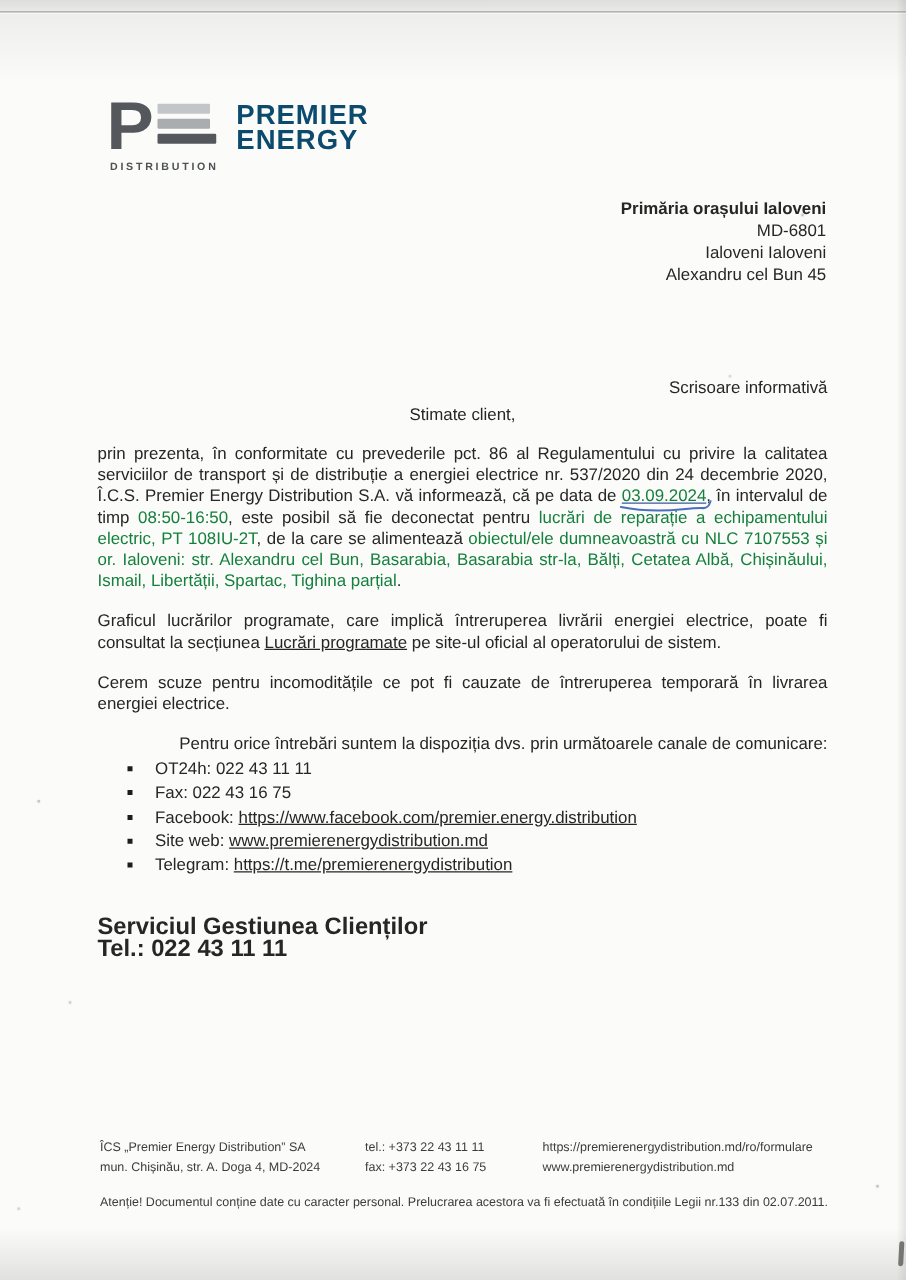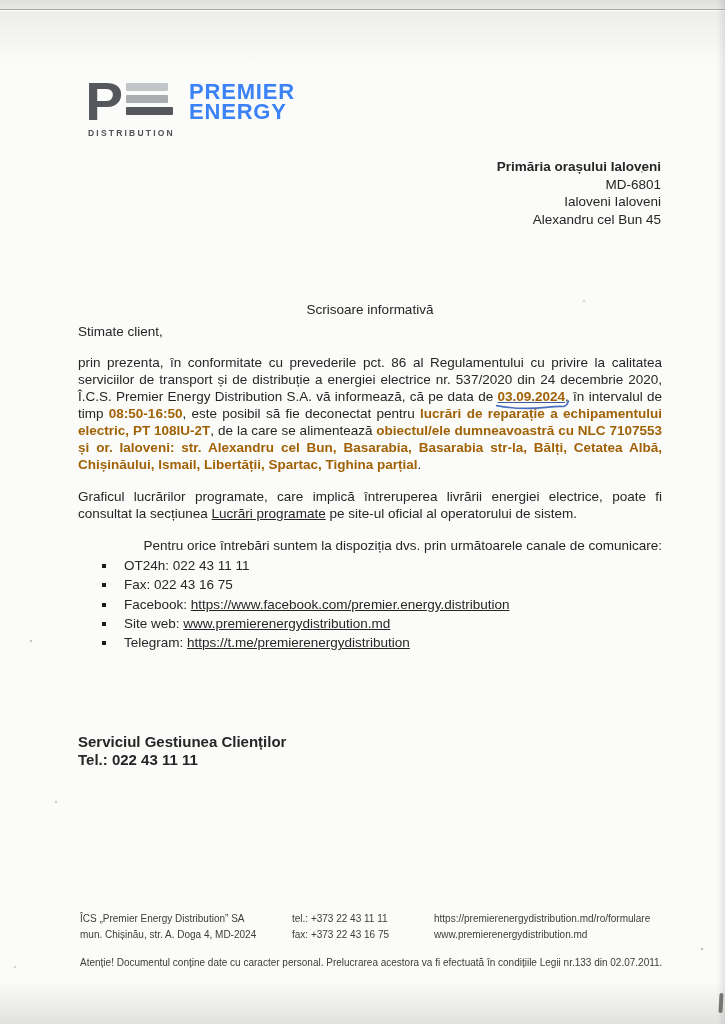--- a/index.html
+++ b/index.html
@@ -35,51 +35,51 @@
   .pe-p { font-size:54px; line-height:42px; font-weight:700; color:#54585c;
     letter-spacing:-2px; transform:scaleX(1.05); }
   .pe-bars { display:flex; flex-direction:column; gap:4px; margin:3px 0 0 6px; }
   .pe-bar { height:8px; border-radius:1px; }
   .bar1 { width:42px; background:#c3c6c8; }
   .bar2 { width:42px; background:#a9adb0; }
   .bar3 { width:47px; background:#54585c; }
   .pe-tagline { position:absolute; left:2px; top:48px; font-size:8.5px; font-weight:700;
     letter-spacing:2.2px; color:#4e5256; }
   .pe-word { margin-left:16px; font-size:22px; font-weight:800; letter-spacing:.8px;
-    line-height:20px; color:#3b82f6; margin-top:2px; }
+    line-height:20px; color:#0c4a6e; margin-top:2px; }
 
   
   .recipient { position:absolute; right:64px; top:158px; text-align:right;
     font-size:13.5px; line-height:17.5px; }
   .recipient .name { font-weight:700;padding-left:42px; }
 
   .reference { position:absolute; left:80px; top:240px; font-size:13.5px; font-weight:700; }
 
   
   .main { position:absolute; left:78px; top:301px; width:584px; font-size:13.5px;
     line-height:17px; }
-  .title { text-align:center; margin-bottom:5px; }
-  .salutation { margin-bottom:14px; }
+  .title { text-align:right; margin-bottom:5px; }
+  .salutation { margin-bottom:14px;text-align:center; }
   .main p.body-par { text-align:justify; margin-bottom:15px; }
-  .b { font-weight:700; color:#a16207; }
+  .b { font-weight:400; color:#15803d; }
   .u { text-decoration:underline; }
   .pen-wrap { position:relative; display:inline-block; }
   .pen-wrap .b { text-decoration:underline; text-decoration-color:#3d5aa0; }
   .pen-svg { position:absolute; left:-3%; bottom:-7px; width:110%; height:11px;
     overflow:visible; pointer-events:none; }
 
   .contact-intro { margin-bottom:2px;text-align:right; }
   ul.contact { list-style:none; margin-left:24px; }
   ul.contact li { position:relative; padding-left:22px; line-height:19.3px; }
   ul.contact li .sq { position:absolute; left:0; top:8px; width:4px; height:4px;
     background:#1d1d1d; }
   .lnk { text-decoration:underline; }
 
   
-  .signature { position:absolute; left:78px; top:733px; font-size:15px; font-weight:700;
+  .signature { position:absolute; left:78px; top:733px; font-size:19px; font-weight:700;
     line-height:18px; }
 
   
   .footer { position:absolute; left:80px; top:911px; width:600px; font-size:10px;
     color:#3c3c3a; line-height:16px; }
   .fcol { position:absolute; top:0; }
   .fcol1 { left:0; }
   .fcol2 { left:212px; }
   .fcol3 { left:354px; }
   .notice { position:absolute; left:80px; top:957px; width:600px; font-size:10px;
@@ -125,20 +125,21 @@
     <div class="main">
       <div class="title">Scrisoare informativă</div>
       <div class="salutation">Stimate client,</div>
 
       <p class="body-par"><span>prin prezenta, în conformitate cu prevederile pct. 86 al Regulamentului cu privire la calitatea serviciilor de transport și de distribuție a energiei electrice nr. 537/2020 din 24 decembrie 2020, Î.C.S. Premier Energy Distribution S.A. vă informează, că pe data de </span><span class="pen-wrap"><span class="b">03.09.2024</span><svg class="pen-svg" viewBox="0 0 90 12" preserveAspectRatio="none">
               <path d="M2 5 Q 30 10 62 7 Q 78 5.5 82 6 q 5 0 7 -6" stroke="#4a6ec0" stroke-width="1.8" fill="none" stroke-linecap="round"></path>
             </svg></span><span>, în intervalul de timp </span><span class="b">08:50-16:50</span><span>, este posibil să fie deconectat pentru </span><span class="b">lucrări de reparație a echipamentului electric, PT 108IU-2T</span><span>, de la care se alimentează </span><span class="b">obiectul/ele dumneavoastră cu NLC 7107553 și or. Ialoveni: str. Alexandru cel Bun, Basarabia, Basarabia str-la, Bălți, Cetatea Albă, Chișinăului, Ismail, Libertății, Spartac, Tighina parțial</span><span>.</span></p>
 
       <p class="body-par"><span>Graficul lucrărilor programate, care implică întreruperea livrării energiei electrice, poate fi consultat la secțiunea </span><span class="u">Lucrări programate</span><span> pe site-ul oficial al operatorului de sistem.</span></p>
 
+      <p class="body-par">Cerem scuze pentru incomoditățile ce pot fi cauzate de întreruperea temporară în livrarea energiei electrice.</p>
 
       <div class="contact-intro">Pentru orice întrebări suntem la dispoziția dvs. prin următoarele canale de comunicare:</div>
       <ul class="contact">
         <li><span class="sq"></span><span>OT24h: </span><span>022 43 11 11</span></li>
         <li><span class="sq"></span><span>Fax: </span><span>022 43 16 75</span></li>
         <li><span class="sq"></span><span>Facebook: </span><span class="lnk">https://www.facebook.com/premier.energy.distribution</span></li>
         <li><span class="sq"></span><span>Site web: </span><span class="lnk">www.premierenergydistribution.md</span></li>
         <li><span class="sq"></span><span>Telegram: </span><span class="lnk">https://t.me/premierenergydistribution</span></li>
       </ul>
     </div>

